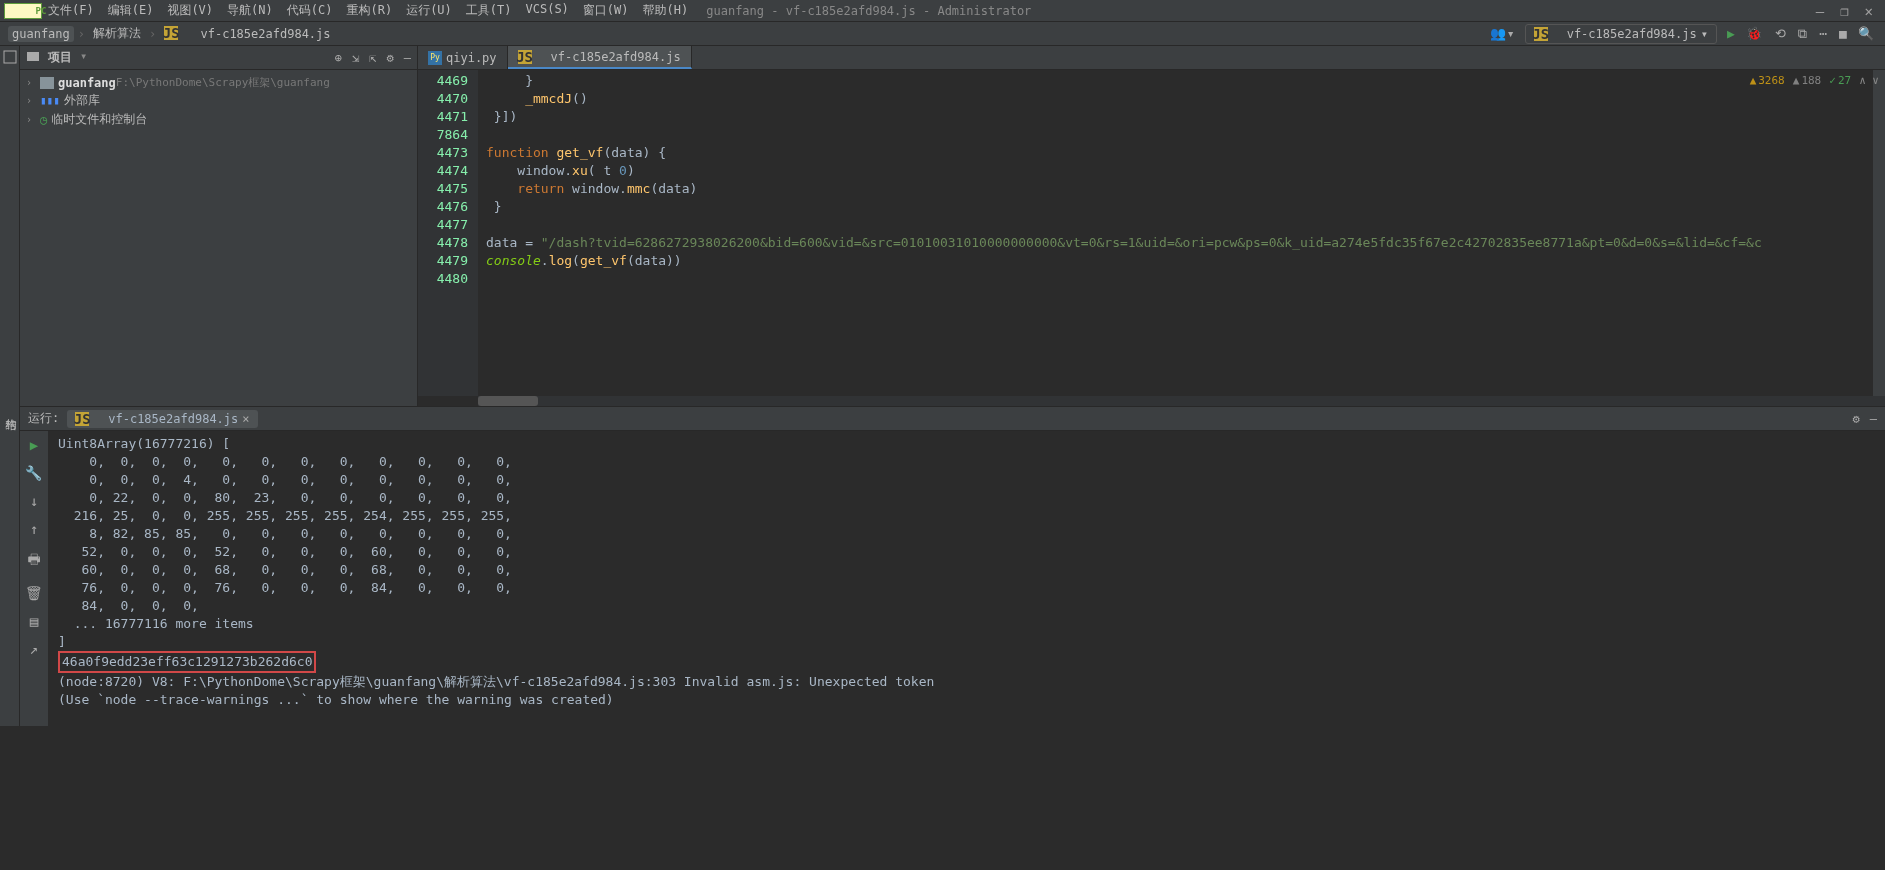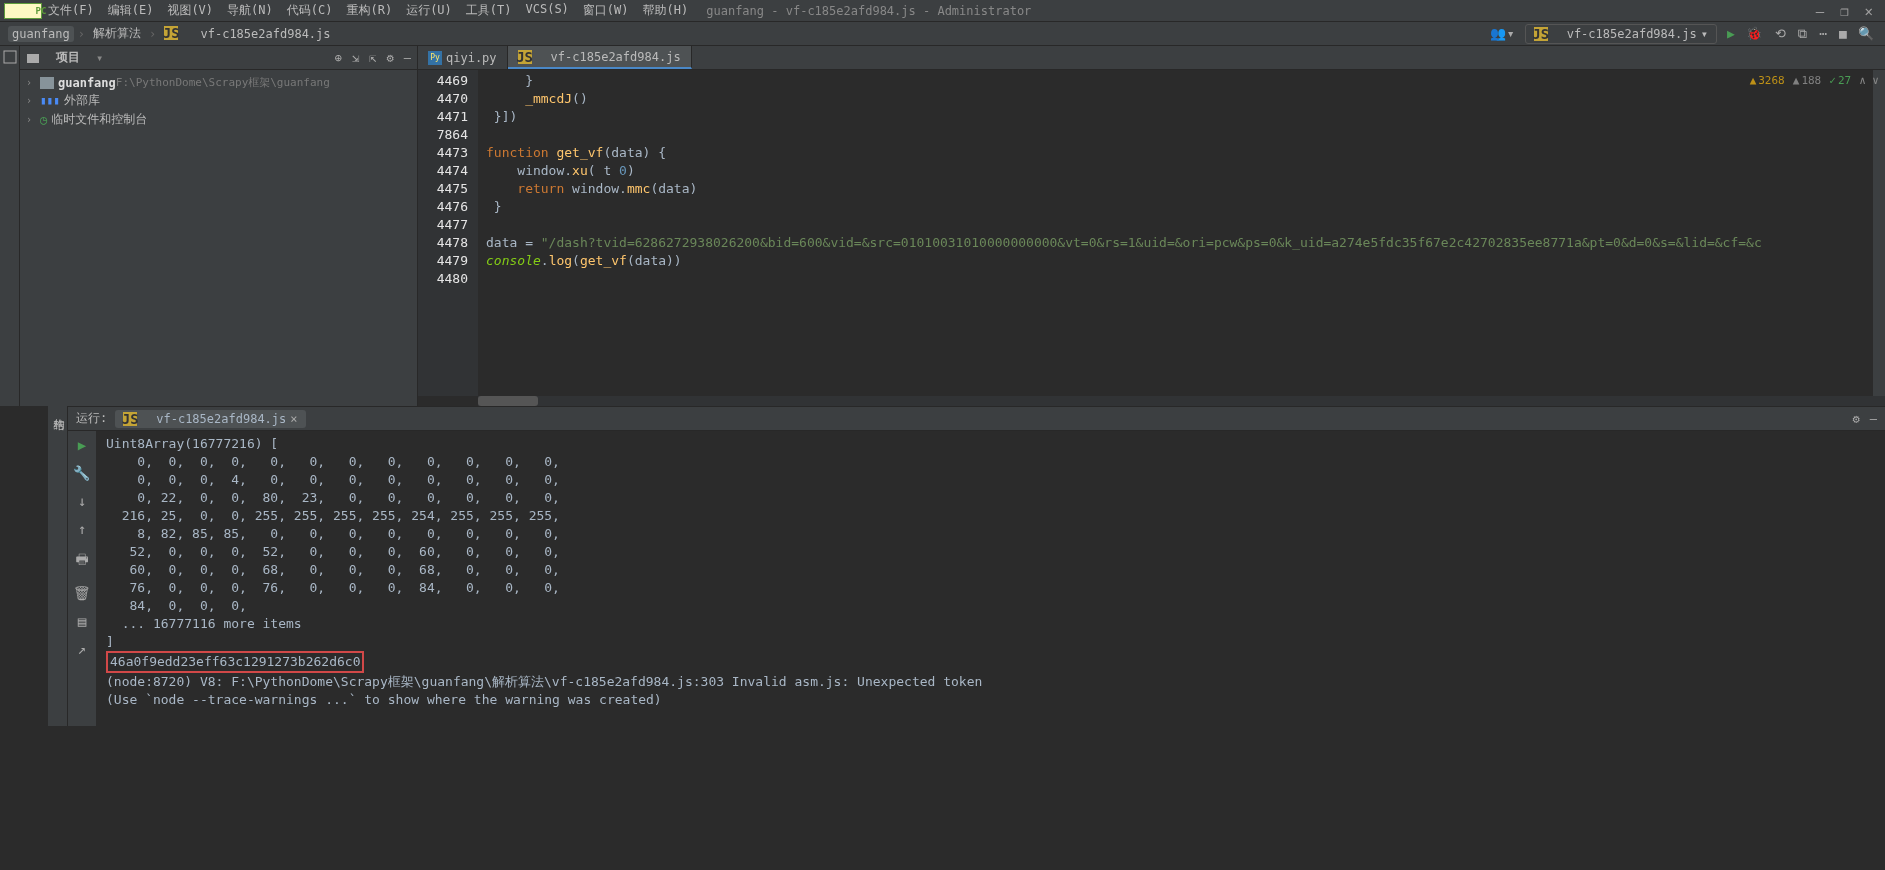--- a/index.html
+++ b/index.html
@@ -88,21 +88,21 @@
   flex-direction: column;
 }
 .project-header {
   height: 24px;
   display: flex;
   align-items: center;
   padding: 0 6px;
   border-bottom: 1px solid #282828;
   background: #3c3f41;
 }
-.project-header .title { color: #bbb; font-weight: bold; flex: 1; display: flex; align-items: center; gap: 16px; }
+.project-header .title { color: #bbb; font-weight: bold; flex: 1; display: flex; gap: 8px; }
 .project-header .tools { display: flex; gap: 10px; color: #aaa; }
 .project-header .tools span { cursor: pointer; }
 .tree {
   flex: 1;
   padding: 4px 0;
   overflow: auto;
 }
 .tree-item {
   display: flex;
   align-items: center;
@@ -151,21 +151,21 @@
   flex: 1;
   display: flex;
   position: relative;
   font-size: 13px;
 }
 .gutter {
   width: 60px;
   background: #313335;
   text-align: right;
   padding: 2px 10px 2px 0;
-  color: #e5e5e5;
+  color: #86efac;
   font-family: "Consolas", monospace;
   line-height: 18px;
 }
 .code {
   flex: 1;
   padding: 2px 8px;
   font-family: "Consolas", monospace;
   line-height: 18px;
   white-space: pre;
   color: #a9b7c6;
@@ -243,21 +243,21 @@
 .status-left-rail {
   width: 20px;
   background: #3c3f41;
   border-right: 1px solid #282828;
   writing-mode: vertical-rl;
   text-orientation: mixed;
   color: #bbb;
   padding: 4px 2px;
   font-size: 11px;
 }
-.bottom-wrap { display: flex; padding-left: 48px; }
+.bottom-wrap { display: flex; }
 .hscroll-track {
   height: 10px;
   background: #313335;
   margin-left: 60px;
 }
 .hscroll-thumb {
   width: 60px;
   height: 10px;
   background: #555;
   border-radius: 3px;

